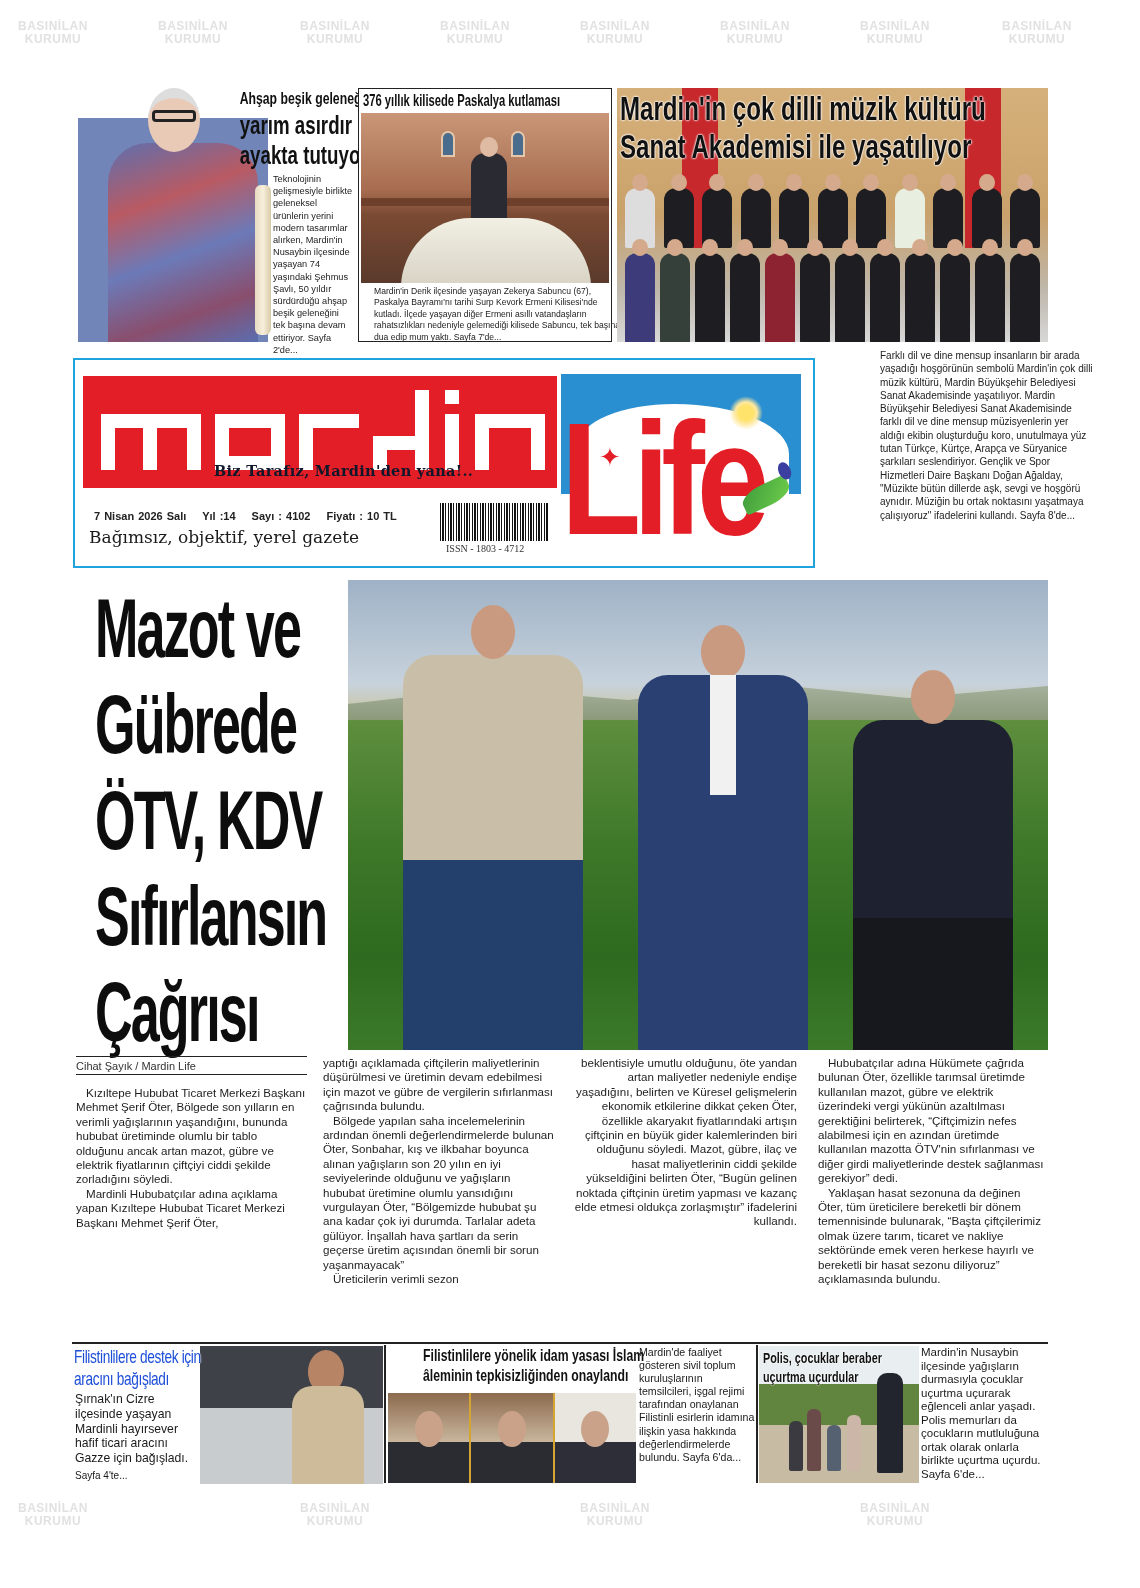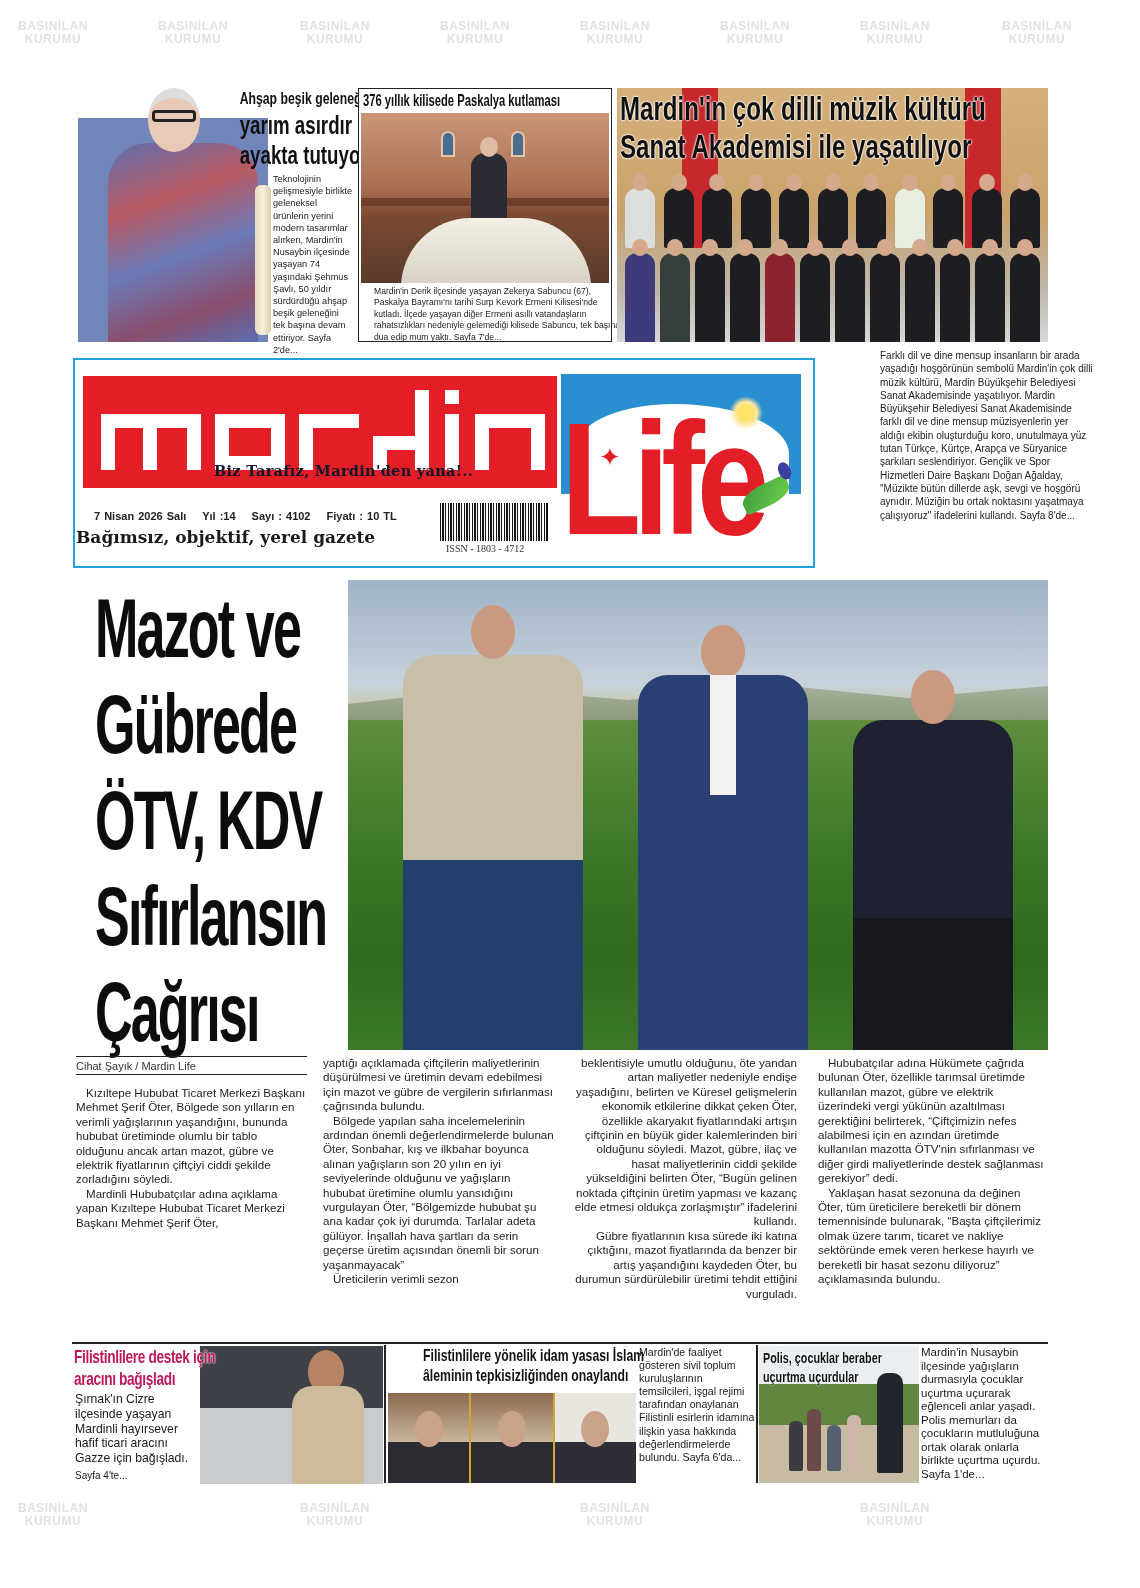--- a/index.html
+++ b/index.html
@@ -45,21 +45,21 @@
   .choir-photo .p { width:30px; border-radius: 12px 12px 2px 2px; background:#1e1e22; position:relative; }
   .choir-photo .p:before { content:""; position:absolute; left:7px; top:-14px; width:16px; height:17px; border-radius:50%; background:#d5aa8c; }
 
   
   .mast-box { left: 73px; top: 358px; width: 742px; height: 210px; border: 2px solid #1fa3dc; }
   .mardin-logo { left: 83px; top: 376px; width: 474px; height: 112px; background: #e41e26; }
   .mardin-logo .glyph { position:absolute; background:#fff; }
   .slogan { left: 214px; top: 462px; color: #0f172a; font-family: "DejaVu Serif", serif; font-weight: 700; font-size: 14.5px; letter-spacing: 0.3px; }
   .issue-line { left: 94px; top: 510px; font-size: 11px; font-weight: 700; color: #222; word-spacing: 1px; }
   .issue-line span { margin-right: 12px; }
-  .tagline { left: 76px; top: 527px; font-family: "DejaVu Serif", serif; font-weight: 700; font-size: 17px; color: #1a1a1a; }
+  .tagline { left: 89px; top: 527px; font-family: "DejaVu Serif", serif; font-weight: 400; font-size: 17px; color: #1a1a1a; }
   .barcode { left: 440px; top: 503px; width: 108px; height: 38px;
     background: repeating-linear-gradient(90deg, #111 0 1px, #fff 1px 2px, #111 2px 4px, #fff 4px 5px, #111 5px 6px, #fff 6px 8px); }
   .issn { left: 446px; top: 543px; font-family: "Liberation Serif", serif; font-size: 10px; color: #333; }
 
   .life-logo { left: 561px; top: 374px; width: 240px; height: 176px; }
   .life-sky { position:absolute; left:0; top:0; width:240px; height:120px; background:#2a8fd0; }
   .life-hill { position:absolute; left:18px; top:30px; width:210px; height:110px; background:#fff; border-radius: 50% 60% 0 0 / 40% 50% 0 0; }
   .life-sun { position:absolute; left:168px; top:22px; width:34px; height:34px; border-radius:50%; background: radial-gradient(circle, #ffe36b 30%, #ffe9a0 45%, transparent 70%); }
   .life-text { position:absolute; left:0; top:30px; font-family: "Liberation Sans", sans-serif; font-weight:700; font-size:160px; line-height:150px; color:#e41e26; letter-spacing:-10px; transform: scaleX(0.82); transform-origin: left top; }
   .life-bird { position:absolute; left:38px; top:68px; color:#e41e26; font-size:26px; }
@@ -90,21 +90,21 @@
   .col p.ind { text-indent: 10px; }
   .c1 { left: 76px; top: 1086px; width: 231px; }
   .c2 { left: 323px; top: 1056px; width: 232px; }
   .c3 { left: 571px; top: 1056px; width: 226px; text-align: right; }
   .c4 { left: 818px; top: 1056px; width: 230px; }
 
   
   .bottom-rule { left: 72px; top: 1342px; width: 976px; height: 2px; background: #222; }
   .vsep { position:absolute; top:1345px; width:1.5px; height:138px; background:#222; }
 
-  .b1-hl { left: 74px; top: 1346px; font-size: 19px; line-height: 22px; color:#be185d; font-weight:700; }
+  .b1-hl { left: 74px; top: 1346px; font-size: 19px; line-height: 22px; color:#1d4ed8; font-weight:400; }
   .b1-hl div { transform: scaleX(0.72); transform-origin: left top; white-space:nowrap; letter-spacing:-0.5px; }
   .b1-text { left: 75px; top: 1392px; width: 125px; font-size: 12.2px; line-height: 14.8px; }
   .b1-more { left: 75px; top: 1470px; font-size: 10px; }
   .b1-photo { left: 200px; top: 1346px; width: 183px; height: 138px; background: linear-gradient(180deg,#3e4248 0 45%, #c9cccf 45% 100%); }
   .b1-photo .vest { position:absolute; left:92px; top:40px; width:72px; height:98px; background:#cdbb9a; border-radius: 20px 20px 0 0; }
   .b1-photo .face { position:absolute; left:108px; top:4px; width:36px; height:44px; border-radius:50%; background:#b78566; }
   .b2-hl { left: 388px; top: 1346px; width: 250px; text-align:center; font-size: 17px; line-height: 20px; font-weight:700; color:#111; }
   .b2-hl div { transform: scaleX(0.72); transform-origin: center top; white-space:nowrap; }
   .b2-photos { left: 388px; top: 1393px; width: 248px; height: 90px; display:flex; gap:2px; background:#d5a531; }
   .b2-photos .ph { flex:1; position:relative; background: linear-gradient(180deg,#8c6a4e 0%, #c9b79e 55%, #2b2c32 55% 100%); }
@@ -258,21 +258,20 @@
   <p class="ind">Kızıltepe Hububat Ticaret Merkezi Başkanı Mehmet Şerif Öter, Bölgede son yılların en verimli yağışlarının yaşandığını, bununda hububat üretiminde olumlu bir tablo olduğunu ancak artan mazot, gübre ve elektrik fiyatlarının çiftçiyi ciddi şekilde zorladığını söyledi.</p>
   <p class="ind">Mardinli Hububatçılar adına açıklama yapan Kızıltepe Hububat Ticaret Merkezi Başkanı Mehmet Şerif Öter,</p>
 </div>
 <div class="abs col c2">
   <p>yaptığı açıklamada çiftçilerin maliyetlerinin düşürülmesi ve üretimin devam edebilmesi için mazot ve gübre de vergilerin sıfırlanması çağrısında bulundu.</p>
   <p class="ind">Bölgede yapılan saha incelemelerinin ardından önemli değerlendirmelerde bulunan Öter, Sonbahar, kış ve ilkbahar boyunca alınan yağışların son 20 yılın en iyi seviyelerinde olduğunu ve yağışların hububat üretimine olumlu yansıdığını vurgulayan Öter, “Bölgemizde hububat şu ana kadar çok iyi durumda. Tarlalar adeta gülüyor. İnşallah hava şartları da serin geçerse üretim açısından önemli bir sorun yaşanmayacak”</p>
   <p class="ind">Üreticilerin verimli sezon</p>
 </div>
 <div class="abs col c3">
   <p>beklentisiyle umutlu olduğunu, öte yandan artan maliyetler nedeniyle endişe yaşadığını, belirten ve Küresel gelişmelerin ekonomik etkilerine dikkat çeken Öter, özellikle akaryakıt fiyatlarındaki artışın çiftçinin en büyük gider kalemlerinden biri olduğunu söyledi. Mazot, gübre, ilaç ve hasat maliyetlerinin ciddi şekilde yükseldiğini belirten Öter, “Bugün gelinen noktada çiftçinin üretim yapması ve kazanç elde etmesi oldukça zorlaşmıştır” ifadelerini kullandı.</p>
-  <p class="ind">Gübre fiyatlarının kısa sürede iki katına çıktığını, mazot fiyatlarında da benzer bir artış yaşandığını kaydeden Öter, bu durumun sürdürülebilir üretimi tehdit ettiğini vurguladı.</p>
 </div>
 <div class="abs col c4">
   <p class="ind">Hububatçılar adına Hükümete çağrıda bulunan Öter, özellikle tarımsal üretimde kullanılan mazot, gübre ve elektrik üzerindeki vergi yükünün azaltılması gerektiğini belirterek, “Çiftçimizin nefes alabilmesi için en azından üretimde kullanılan mazotta ÖTV'nin sıfırlanması ve diğer girdi maliyetlerinde destek sağlanması gerekiyor” dedi.</p>
   <p class="ind">Yaklaşan hasat sezonuna da değinen Öter, tüm üreticilere bereketli bir dönem temennisinde bulunarak, “Başta çiftçilerimiz olmak üzere tarım, ticaret ve nakliye sektöründe emek veren herkese hayırlı ve bereketli bir hasat sezonu diliyoruz” açıklamasında bulundu.</p>
 </div>
 
 <div class="abs bottom-rule"></div>
 <div class="vsep" style="left:384px"></div>
 <div class="vsep" style="left:756px"></div>
 
@@ -302,21 +301,21 @@
   <div class="kid" style="left:30px;height:50px;background:#3a3a40"></div>
   <div class="kid" style="left:48px;height:62px;background:#6b4a4a"></div>
   <div class="kid" style="left:68px;height:46px;background:#556070"></div>
   <div class="kid" style="left:88px;height:56px;background:#cbb6a8"></div>
   <div class="cop"></div>
 </div>
 <div class="abs b3-hl">
   <div>Polis, çocuklar beraber</div>
   <div>uçurtma uçurdular</div>
 </div>
-<div class="abs b3-text">Mardin'in Nusaybin ilçesinde yağışların durmasıyla çocuklar uçurtma uçurarak eğlenceli anlar yaşadı. Polis memurları da çocukların mutluluğuna ortak olarak onlarla birlikte uçurtma uçurdu. Sayfa 1'de...</div>
+<div class="abs b3-text">Mardin'in Nusaybin ilçesinde yağışların durmasıyla çocuklar uçurtma uçurarak eğlenceli anlar yaşadı. Polis memurları da çocukların mutluluğuna ortak olarak onlarla birlikte uçurtma uçurdu. Sayfa 6'de...</div>
 
 <div class="wm" style="left:18px;top:20px">
     <div>BASINİLAN</div>
     <div>KURUMU</div>
   </div>
 <div class="wm" style="left:158px;top:20px">
     <div>BASINİLAN</div>
     <div>KURUMU</div>
   </div>
 <div class="wm" style="left:300px;top:20px">

